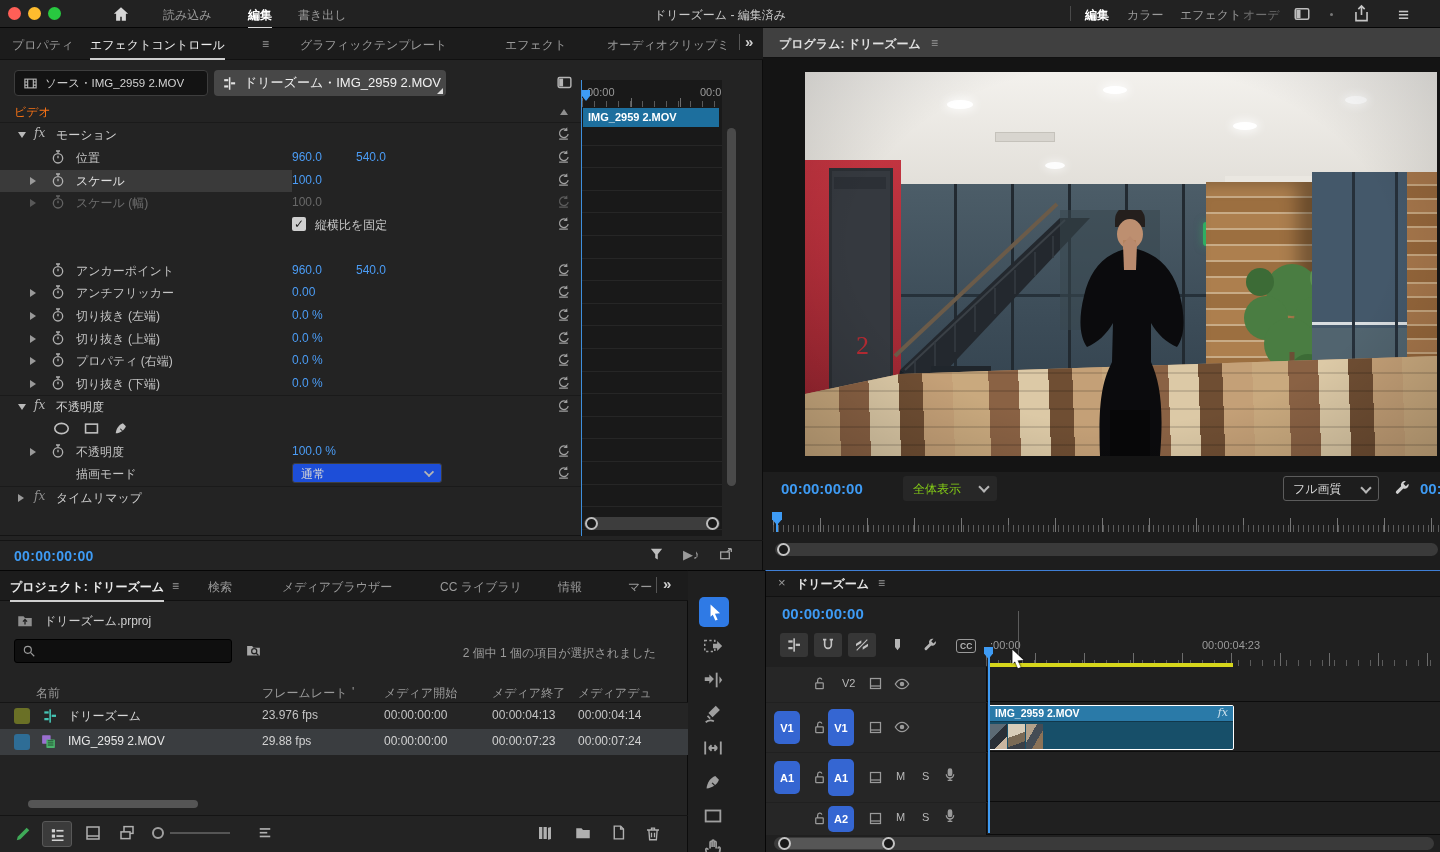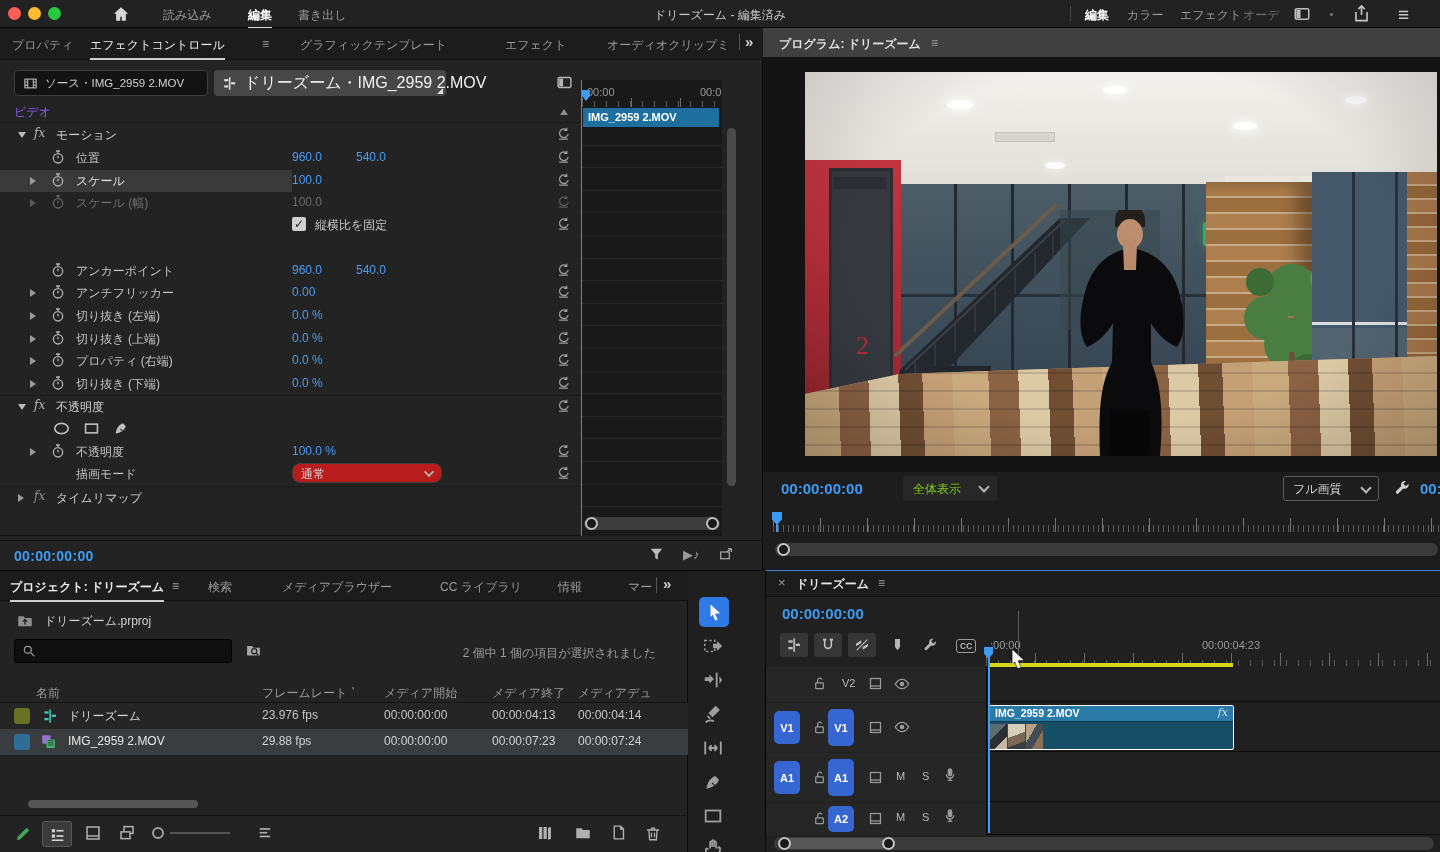--- a/index.html
+++ b/index.html
@@ -249,33 +249,33 @@
         </svg>
       </span>
     <span class="tabtxt" style="color:#d2d2d2;font-size:11.5px">ソース・IMG_2959 2.MOV</span>
   </div>
   <div class="abs" style="left:214px;top:42px;width:232px;height:26px;background:#474747;border-radius:4px;display:flex;align-items:center;gap:7px;padding:0 8px">
     <span style="color:#e2e2e2">
         <svg class="ic" width="15" height="15" fill="currentColor">
           <use href="#i-nest"></use>
         </svg>
       </span>
-    <span class="tabtxt" style="color:#f0f0f0;font-size:16px">ドリーズーム・IMG_2959 2.MOV</span>
+    <span class="tabtxt" style="color:#f0f0f0;font-size:13px">ドリーズーム・IMG_2959 2.MOV</span>
     <span class="abs" style="right:3px;bottom:2px;width:0;height:0;border-left:6px solid transparent;border-bottom:6px solid #ddd"></span>
   </div>
   <span class="abs" style="left:556px;top:46px;color:#b5b5b5">
       <svg class="ic" width="17" height="17">
         <use href="#i-panel"></use>
       </svg>
     </span>
 
   <div class="abs" style="left:0;top:72px;width:581px;height:436px;border-bottom:1px solid #141414">
 
     <div class="abs" style="left:0;top:1px;width:581px;height:22px;border-bottom:1px solid #1a1a1a">
-      <span class="abs" style="left:14px;top:3px;color:#8b5cf6">ビデオ</span>
+      <span class="abs" style="left:14px;top:3px;color:#f97316">ビデオ</span>
       <span class="abs tri-u" style="left:560px;top:8px"></span>
     </div>
 
     <div class="abs" style="left:0;top:24px;width:581px;height:22px">
       <span class="abs tri-d" style="left:18px;top:8px"></span>
       <span class="abs" style="left:34px;top:2px;font-family:'DejaVu Serif',serif;font-style:italic;color:#b9b9b9">fx</span>
       <span class="abs" style="left:56px;top:3px;color:#d0d0d0">モーション</span>
       <span class="reset">
           <svg class="ic" width="15" height="15">
             <use href="#i-reset"></use>
@@ -476,21 +476,21 @@
       <span class="abs val" style="left:292px;top:3px">100.0 %</span>
       <span class="reset">
           <svg class="ic" width="15" height="15">
             <use href="#i-reset"></use>
           </svg>
         </span>
     </div>
 
     <div class="abs" style="left:0;top:363px;width:581px;height:22px">
       <span class="row-label">描画モード</span>
-      <span class="abs" style="left:292px;top:0;width:150px;height:20px;background:#b91c1c;border:1px solid #3e3e3e;border-radius:8px">
+      <span class="abs" style="left:292px;top:0;width:150px;height:20px;background:#1d4ed8;border:1px solid #3e3e3e;border-radius:3px">
         <span class="abs" style="left:8px;top:2px;color:#d6d6d6">通常</span>
         <span class="abs chev" style="right:8px;top:4px;transform:rotate(45deg) scale(.9)"></span>
       </span>
       <span class="reset">
           <svg class="ic" width="15" height="15">
             <use href="#i-reset"></use>
           </svg>
         </span>
     </div>
 

